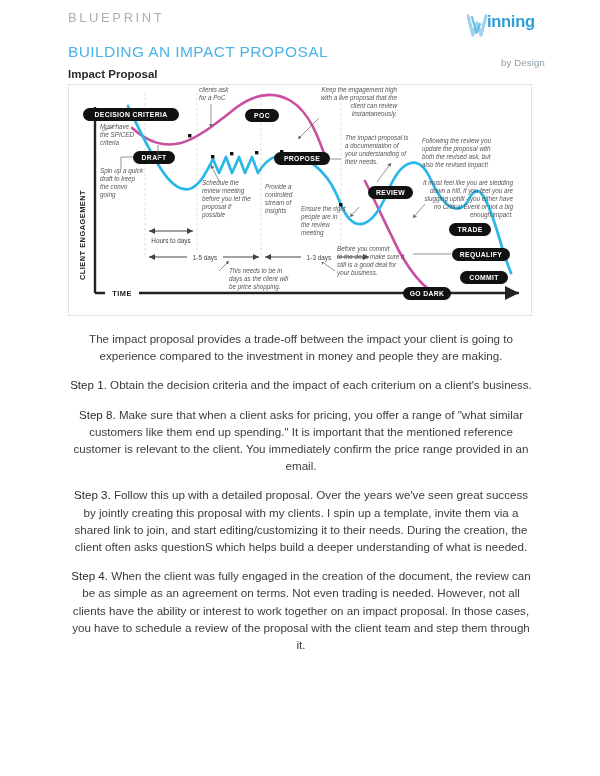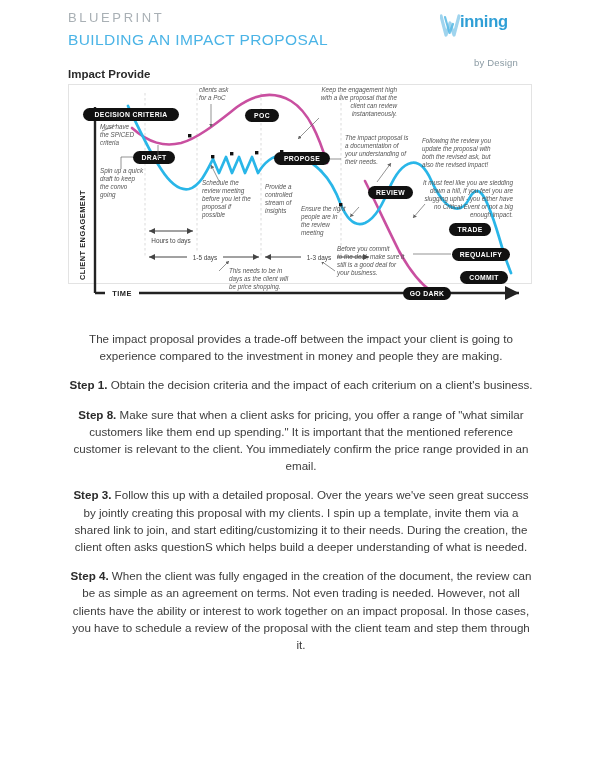--- a/index.html
+++ b/index.html
@@ -43,25 +43,25 @@
     color: #a9b0b5;
     font-weight: 400;
     line-height: 12px;
   }
   .doc-title {
     font-size: 15.5px;
     letter-spacing: 0.4px;
     color: #4bb4e6;
     font-weight: 400;
     line-height: 20px;
-    margin-top: 6px;
+    margin-top: 18px;
   }
   .logo {
     position: absolute;
-    right: 64px;
+    right: 37px;
     top: 10px;
     width: 96px;
     height: 36px;
   }
   .logo-w {
     position: absolute;
     left: 0; top: 3px;
     width: 26px; height: 26px;
   }
   .logo-inning {
@@ -88,21 +88,21 @@
     top: 68px;
     font-size: 11.5px;
     font-weight: bold;
     color: #2b2b2b;
   }
   .diagram {
     position: absolute;
     left: 68px;
     top: 84px;
     width: 464px;
-    height: 200px;
+    height: 232px;
     border: 1px solid #e3e3e3;
     background: #ffffff;
     box-sizing: border-box;
   }
   .diagram svg { display: block; }
 
   
   .content {
     position: absolute;
     left: 68px;
@@ -110,21 +110,21 @@
     width: 466px;
   }
   .para {
     font-size: 11.6px;
     line-height: 17.2px;
     color: #3c3c3c;
     margin: 0 0 12px 0;
     text-align: center;
   }
   .para .step {
-    font-weight: bold;
+    font-weight: normal;
     color: #2b2b2b;
   }
 </style>
 </head>
 <body>
 
 <div class="page">
 
   <div class="header">
     <div class="header-text">
@@ -134,21 +134,21 @@
     <div class="logo">
       <svg class="logo-w" viewBox="0 0 26 26">
         <path d="M1 3 L6 22 L10 10 L14 22 L19 3" fill="none" stroke="#9fd4ee" stroke-width="3.2" stroke-linejoin="round" stroke-linecap="round"></path>
         <path d="M5 4 L9.5 20 L13 11" fill="none" stroke="#56b9e4" stroke-width="2.2" stroke-linejoin="round" stroke-linecap="round" opacity="0.85"></path>
       </svg>
       <div class="logo-inning">inning</div>
       <div class="logo-bydesign">by Design</div>
     </div>
   </div>
 
-  <div class="fig-title">Impact Provide</div>
+  <div class="fig-title">Impact Proposal</div>
 
   <div class="diagram">
     <svg width="462" height="230" viewBox="0 0 462 230">
 
       <defs>
         <marker id="arrHead" markerWidth="7" markerHeight="7" refX="6" refY="3" orient="auto">
           <path d="M0,0 L6,3 L0,6 z" fill="#222"></path>
         </marker>
         <marker id="arrSmallL" markerWidth="6" markerHeight="6" refX="0" refY="3" orient="auto">
           <path d="M6,0 L0,3 L6,6 z" fill="#444"></path>

